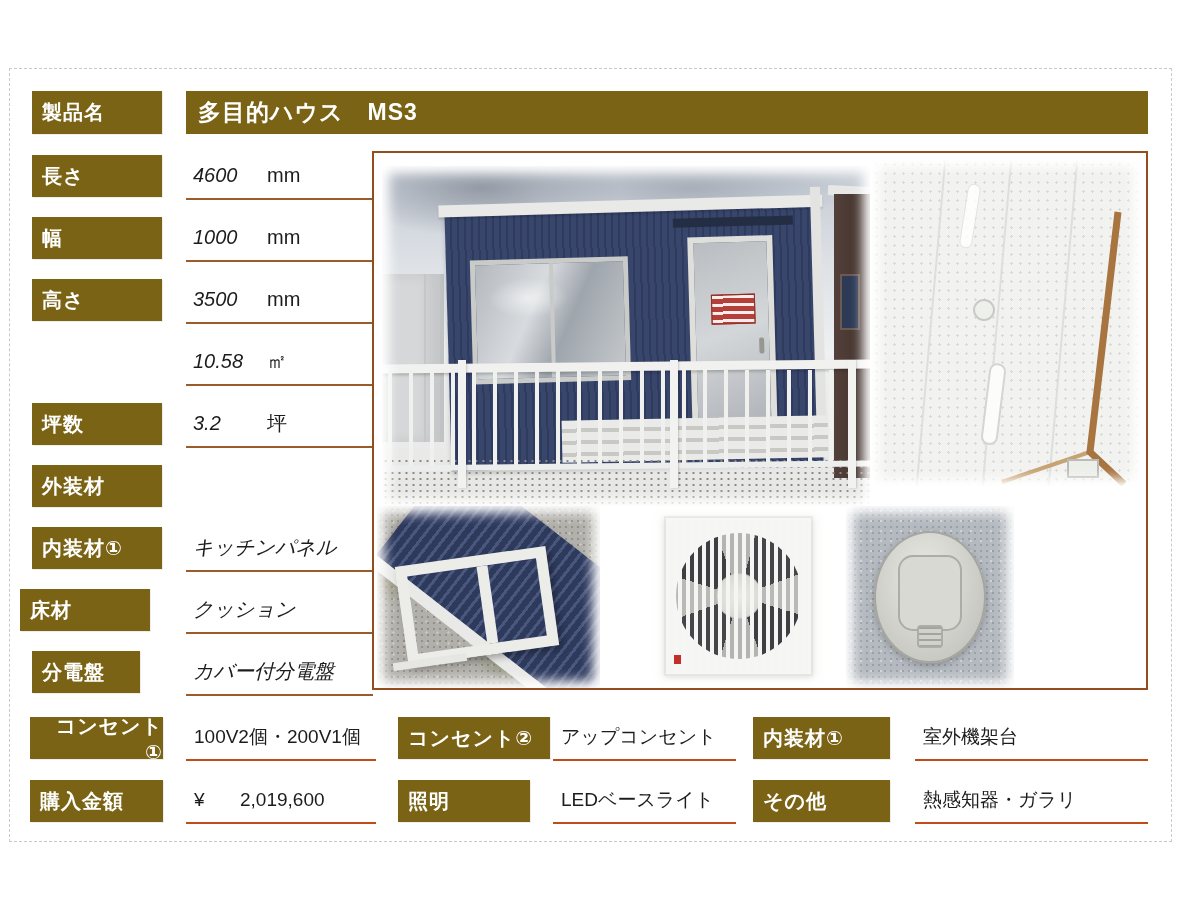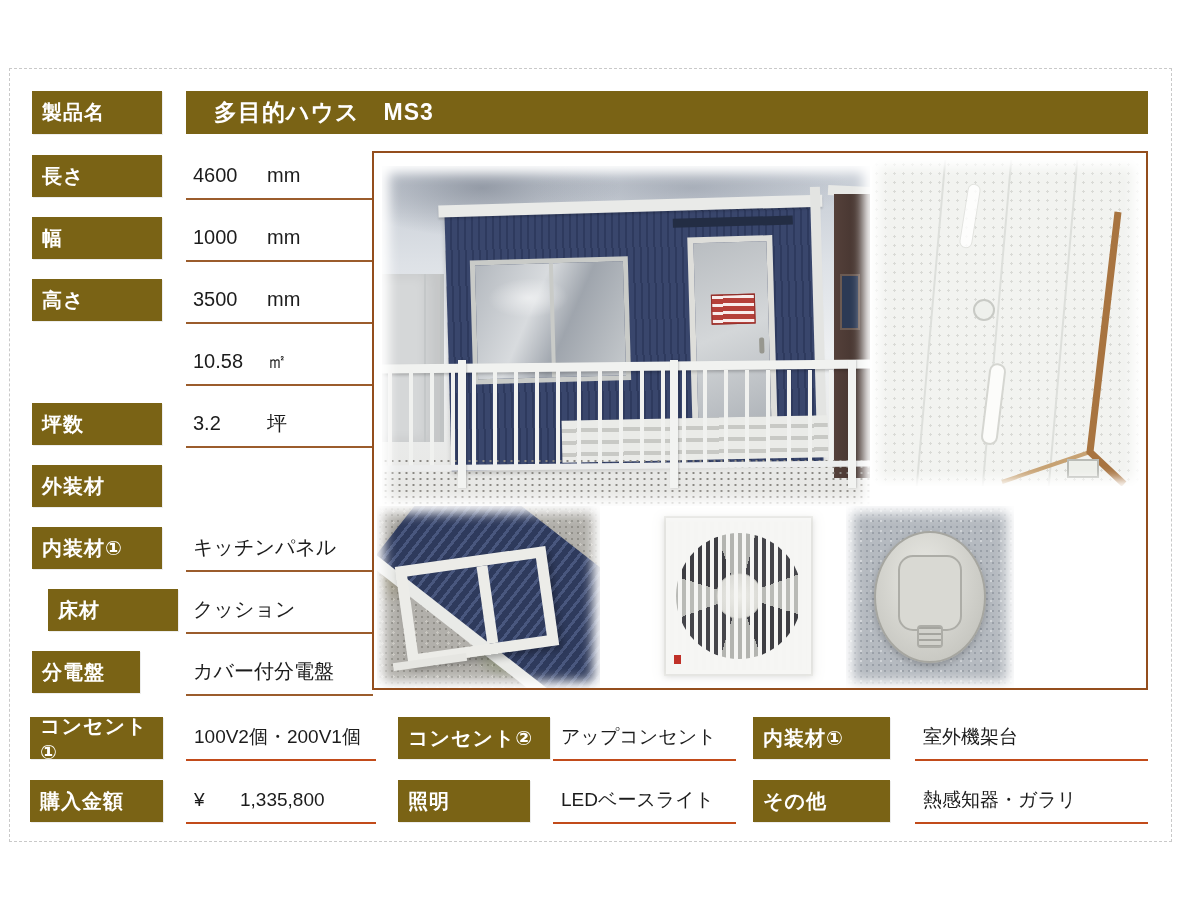--- a/index.html
+++ b/index.html
@@ -12,29 +12,29 @@
   }
   *{box-sizing:border-box;margin:0;padding:0;}
   html,body{width:1180px;height:912px;background:#ffffff;overflow:hidden;
     font-family:"Liberation Sans","DejaVu Sans",sans-serif;}
   .sheet{position:absolute;left:0;top:0;width:1180px;height:912px;background:#fff;}
   .page-frame{position:absolute;left:9px;top:68px;width:1163px;height:774px;
     border:1px dashed #c9c9c9;background:#fff;}
 
   .label-box{position:absolute;height:42px;background:var(--label-bg);color:var(--label-text);
     display:flex;align-items:center;padding-left:10px;font-size:20px;font-weight:600;
-    letter-spacing:1px;box-shadow:1px 1px 0 rgba(0,0,0,0.07);}
+    letter-spacing:1px;box-shadow:1px 1px 0 rgba(0,0,0,0.07);text-align:right;}
   .title-bar{position:absolute;left:186px;top:91px;width:962px;height:43px;background:var(--label-bg);
-    color:var(--label-text);display:flex;align-items:center;padding-left:28px;font-size:23px;
+    color:var(--label-text);display:flex;align-items:center;padding-left:12px;font-size:23px;
     font-weight:700;letter-spacing:1px;}
   .hdr-label{left:32px;top:91px;width:130px;height:43px;}
 
   .spec-val{position:absolute;left:186px;width:187px;height:45px;border-bottom:2px solid var(--spec-underline);
     display:flex;align-items:center;padding-left:7px;padding-bottom:3px;font-size:20px;color:var(--value-text);}
-  .spec-val .num{display:inline-block;min-width:74px;}
+  .spec-val .num{display:inline-block;min-width:74px;font-style:italic;}
   .spec-val .unit{display:inline-block;}
 
   .det-val{position:absolute;height:44px;border-bottom:2px solid var(--detail-underline);
     display:flex;align-items:center;padding-left:8px;padding-bottom:3px;font-size:19px;color:var(--value-text);}
   .det-val .prefix{display:inline-block;width:46px;}
   .det-val .prefix:empty{display:none;}
 
   
   .photo-frame{position:absolute;left:372px;top:151px;width:776px;height:539px;
     border:2px solid var(--frame-border);background:#fff;}
@@ -191,21 +191,21 @@
     </div>
 
   <div class="label-box" style="left:32px;top:527px;width:130px">
       <span>内装材①</span>
     </div>
   <div class="spec-val" style="top:527px">
       <span class="num">キッチンパネル</span>
       <span class="unit"></span>
     </div>
 
-  <div class="label-box" style="left:48px;top:589px;width:130px">
+  <div class="label-box" style="left:20px;top:589px;width:130px">
       <span>床材</span>
     </div>
   <div class="spec-val" style="top:589px">
       <span class="num">クッション</span>
       <span class="unit"></span>
     </div>
 
   <div class="label-box" style="left:32px;top:651px;width:108px">
       <span>分電盤</span>
     </div>
@@ -233,21 +233,21 @@
     </div>
   <div class="det-val" style="left:915px;top:717px;width:233px">
       <span>室外機架台</span>
     </div>
 
   <div class="label-box" style="left:30px;top:780px;width:133px">
       <span>購入金額</span>
     </div>
   <div class="det-val" style="left:186px;top:780px;width:190px">
       <span class="prefix">¥</span>
-      <span>1,335,800</span>
+      <span>2,019,600</span>
     </div>
 
   <div class="label-box" style="left:398px;top:780px;width:132px">
       <span>照明</span>
     </div>
   <div class="det-val" style="left:553px;top:780px;width:183px">
       <span>LEDベースライト</span>
     </div>
 
   <div class="label-box" style="left:753px;top:780px;width:137px">

